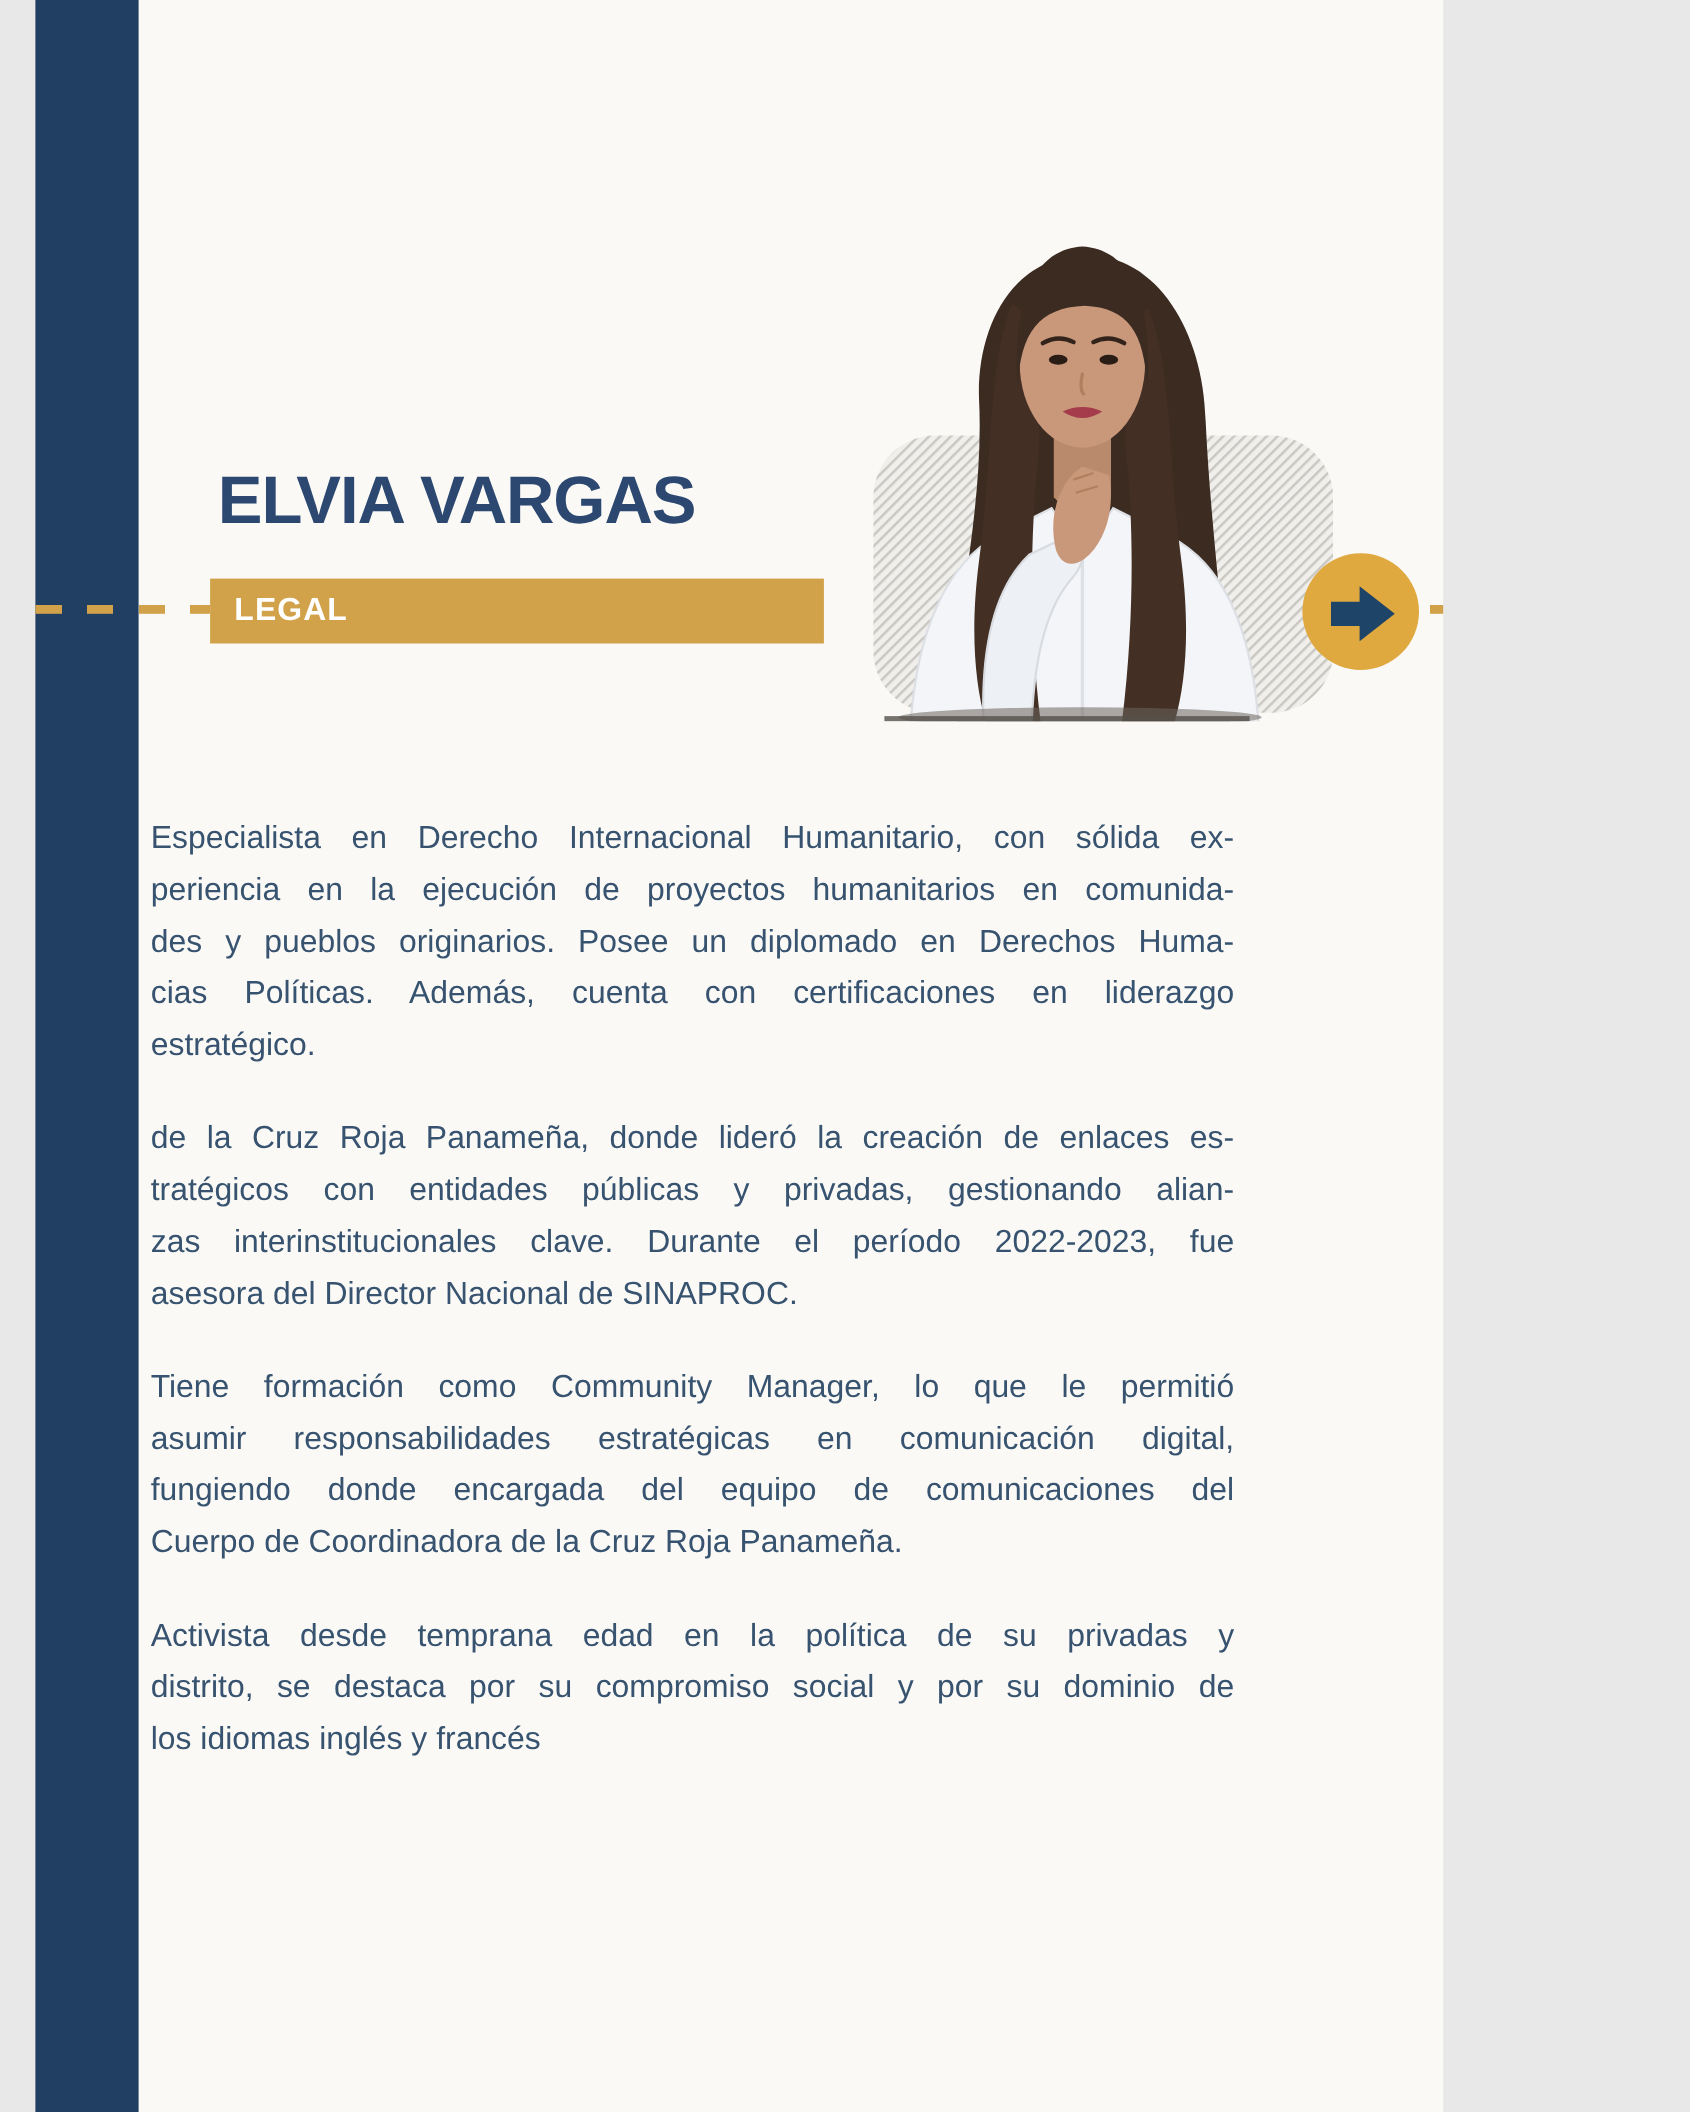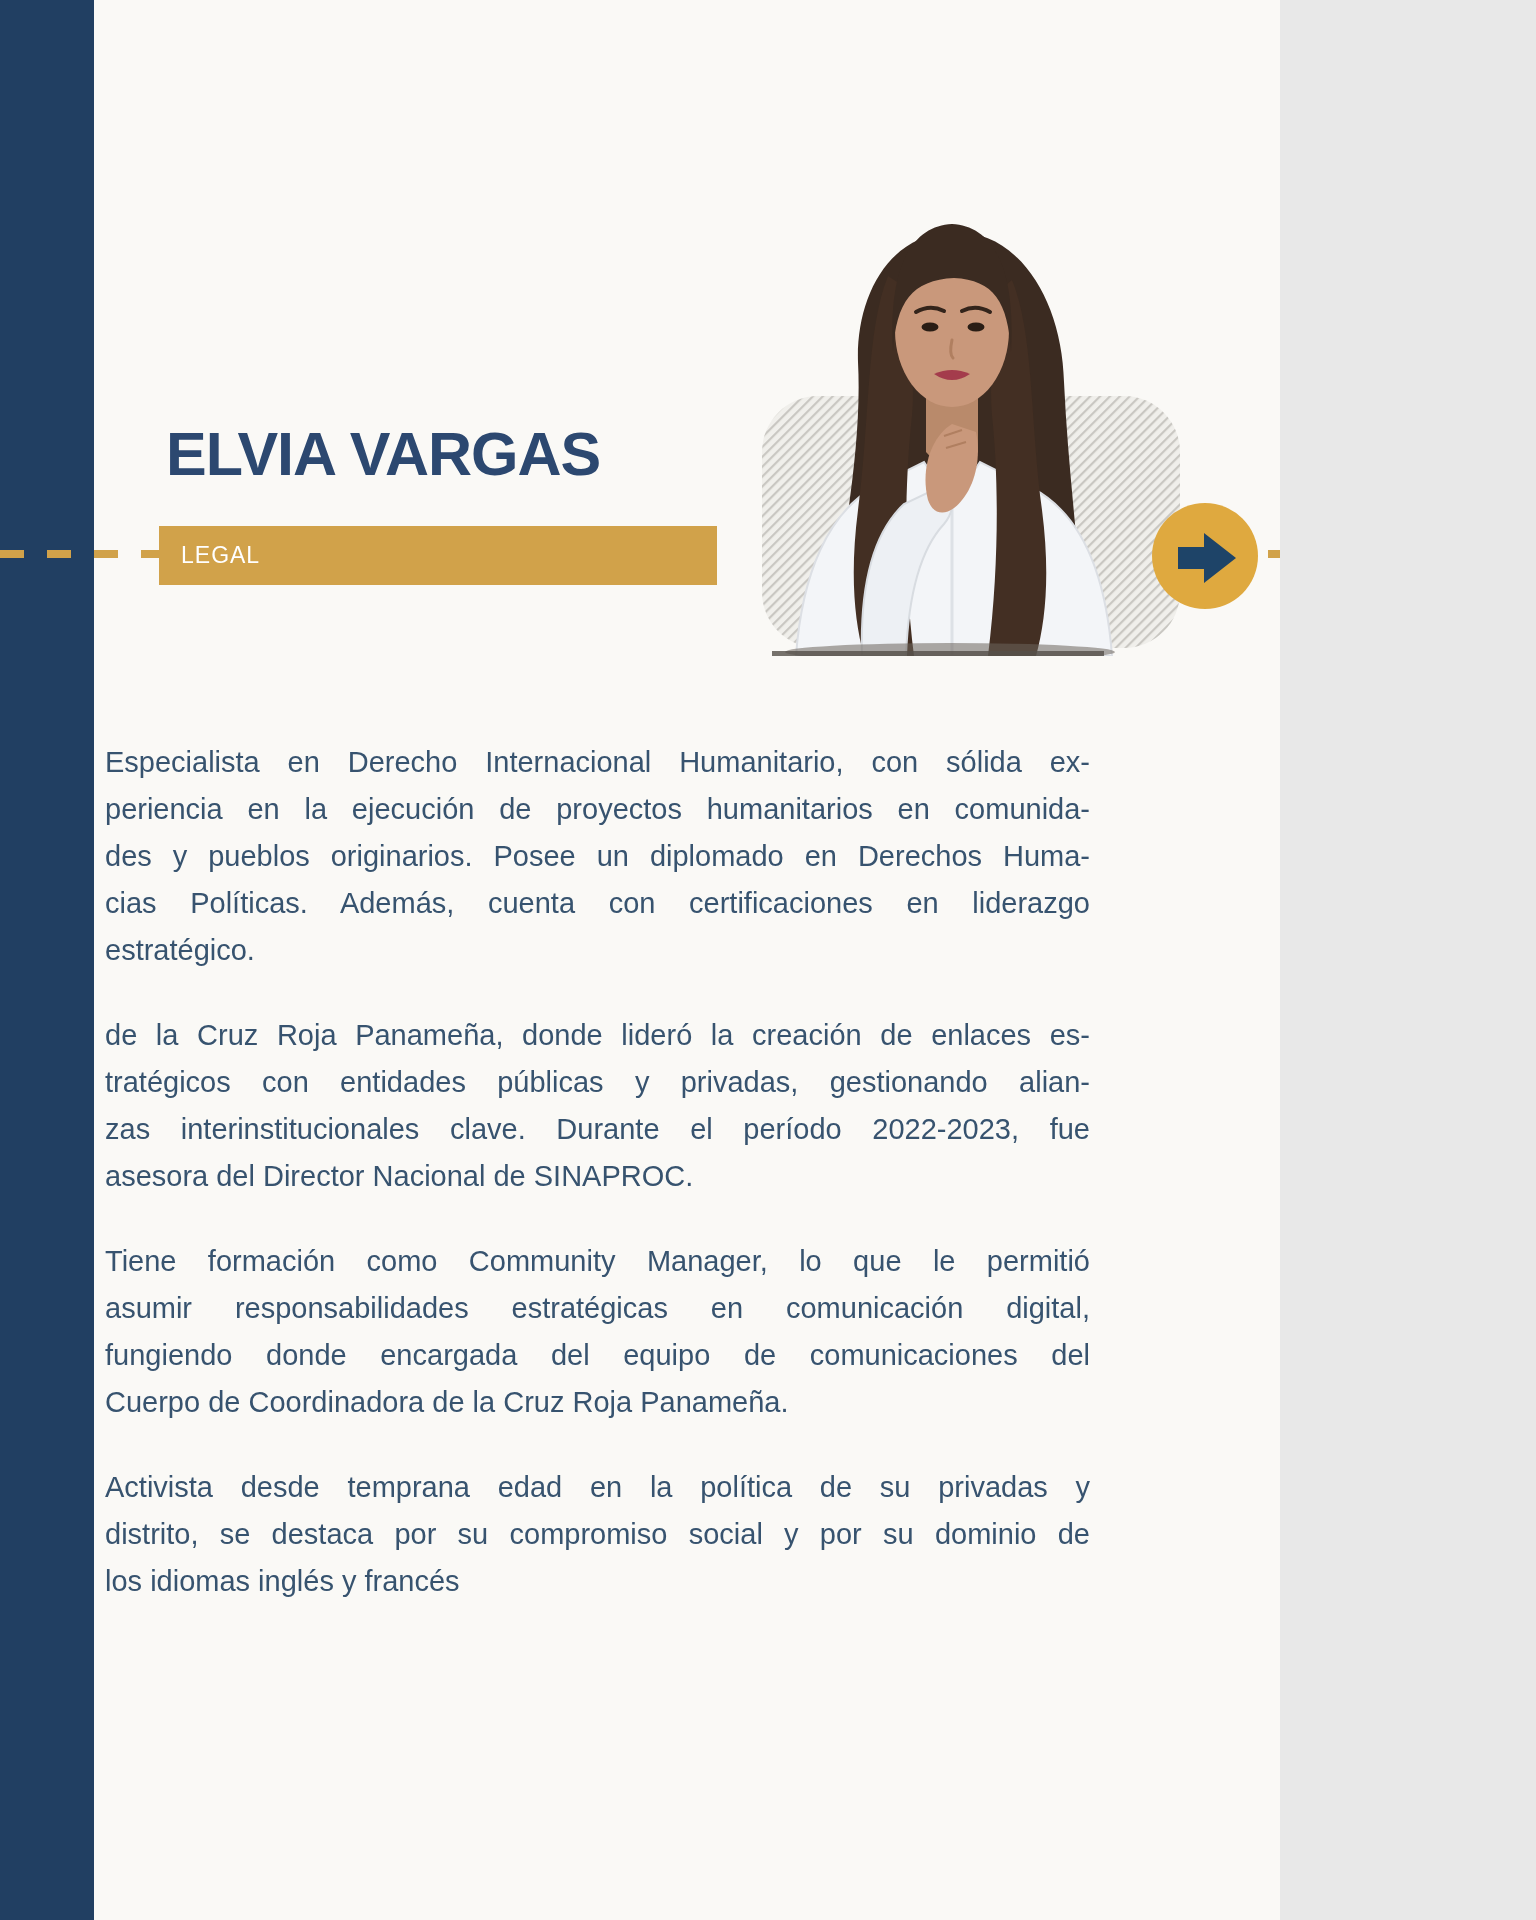--- a/index.html
+++ b/index.html
@@ -1,29 +1,29 @@
 <!DOCTYPE html>
 <html style="--navy: #213F62; --gold: #D1A24A; --gold-bright: #DFA93F; --text: #37536F; --title: #2C4870; --bg: #FAF9F6; --arrow: #1E4468;"><head>
 <meta charset="utf-8">
 <style>
   :root{
     --navy:#213F62; --gold:#D1A24A; --gold-bright:#DFA93F;
     --text:#37536F; --title:#2C4870; --bg:#FAF9F6; --arrow:#1E4468;
   }
   html,body{margin:0;padding:0;}
   body{font-family:"Liberation Sans",sans-serif;background:#e8e8e8;}
-  .page{position:relative;width:1280px;height:1920px;background:var(--bg);overflow:hidden;}
+  .page{position:relative;width:1280px;height:1920px;background:var(--bg);overflow:hidden;margin-left:32px;}
   .bar{position:absolute;top:0;height:1920px;background:var(--navy);}
   .bar.left{left:0;width:94px;}
   .bar.right{left:1348px;width:188px;}
   .title{position:absolute;left:166px;top:424px;margin:0;font-size:61px;line-height:1;
          font-weight:700;letter-spacing:-1px;color:var(--title);z-index:3;}
   .badge{position:absolute;left:159px;top:526px;width:558px;height:59px;background:var(--gold);
          display:flex;align-items:center;padding-left:22px;box-sizing:border-box;z-index:3;}
-  .badge span{color:#FFFFFF;font-size:23px;font-weight:400;letter-spacing:1px;}
+  .badge span{color:#FFFFFF;font-size:29px;font-weight:700;letter-spacing:1px;}
   .dash{position:absolute;top:550px;height:8px;z-index:3;
         background:repeating-linear-gradient(90deg,var(--gold) 0 24px,transparent 24px 47px);}
   .dash.dash-left{left:0;width:159px;}
   .dash.dash-right{left:1268px;width:268px;}
   .portrait{position:absolute;left:620px;top:200px;z-index:2;}
   .arrow-wrap{position:absolute;left:1152px;top:503px;width:106px;height:106px;border-radius:50%;
               background:var(--gold-bright);z-index:4;cursor:pointer;}
   .arrow-wrap svg{display:block;}
   .bio{position:absolute;left:105px;top:739px;width:985px;color:var(--text);
        font-size:29px;line-height:47px;z-index:3;}

